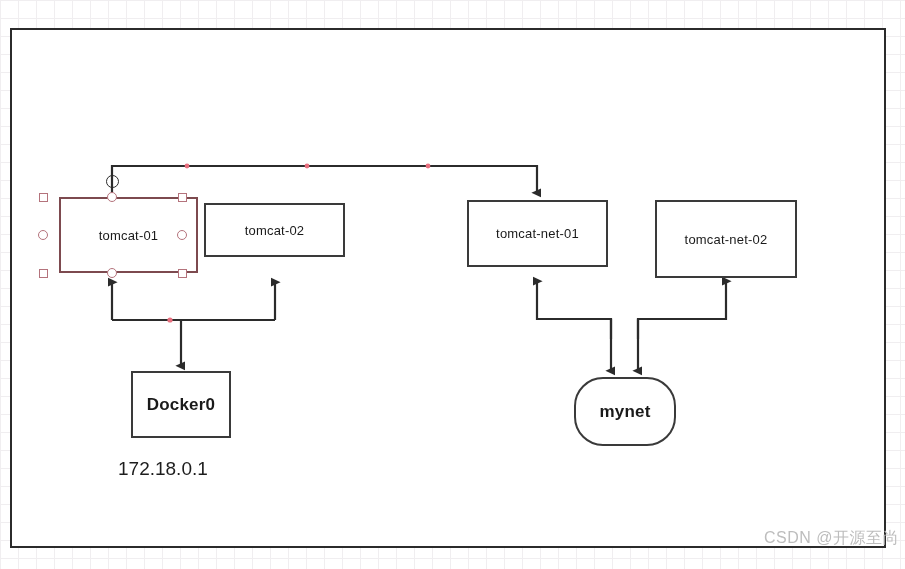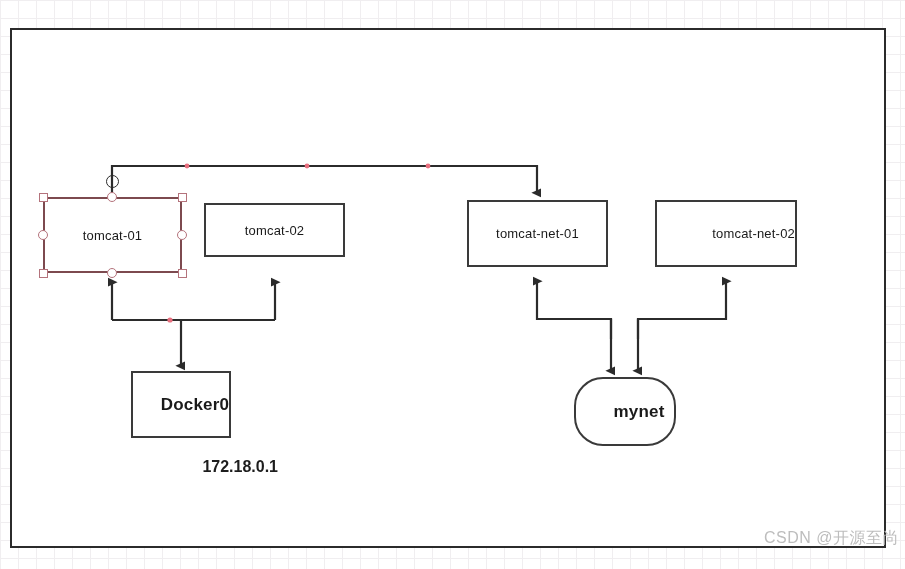--- a/index.html
+++ b/index.html
@@ -42,32 +42,32 @@
     color: #1a1a1a;
   }
   .node .node-label {
     font-size: 13px;
     letter-spacing: .2px;
     white-space: nowrap;
   }
   .node.bold .node-label {
     font-weight: bold;
     font-size: 17px;
-    padding-left: 28px;
   }
   .node.selected {
     border-color: #7d4a4f;
+    margin-left: 16px;
   }
   .ipcaption {
     position: absolute;
-    font-size: 16px;
-    font-weight: bold;
+    font-size: 19px;
+    font-weight: normal;
     color: #1d1d1d;
     white-space: nowrap;
-    text-align: right;
+    text-align: left;
   }
   svg.wires {
     position: absolute;
     left: 0;
     top: 0;
     width: 905px;
     height: 569px;
     pointer-events: none;
   }
   .handle-sq {
@@ -159,21 +159,21 @@
   </div>
 
   <div class="node" style="left:204px; top:203px; width:141px; height:54px;">
     <span class="node-label">tomcat-02</span>
   </div>
 
   <div class="node" style="left:467px; top:200px; width:141px; height:67px;align-items:center;">
     <span class="node-label">tomcat-net-01</span>
   </div>
 
-  <div class="node" style="left:655px; top:200px; width:142px; height:67px;justify-content:flex-end;">
+  <div class="node" style="left:655px; top:200px; width:142px; height:78px;">
     <span class="node-label">tomcat-net-02</span>
   </div>
 
   <div class="node bold" style="left:131px; top:371px; width:100px; height:67px;">
     <span class="node-label">Docker0</span>
   </div>
 
   <div class="node bold" style="left:574px; top:377px; width:102px; height:69px;border-radius:29px;">
     <span class="node-label">mynet</span>
   </div>

